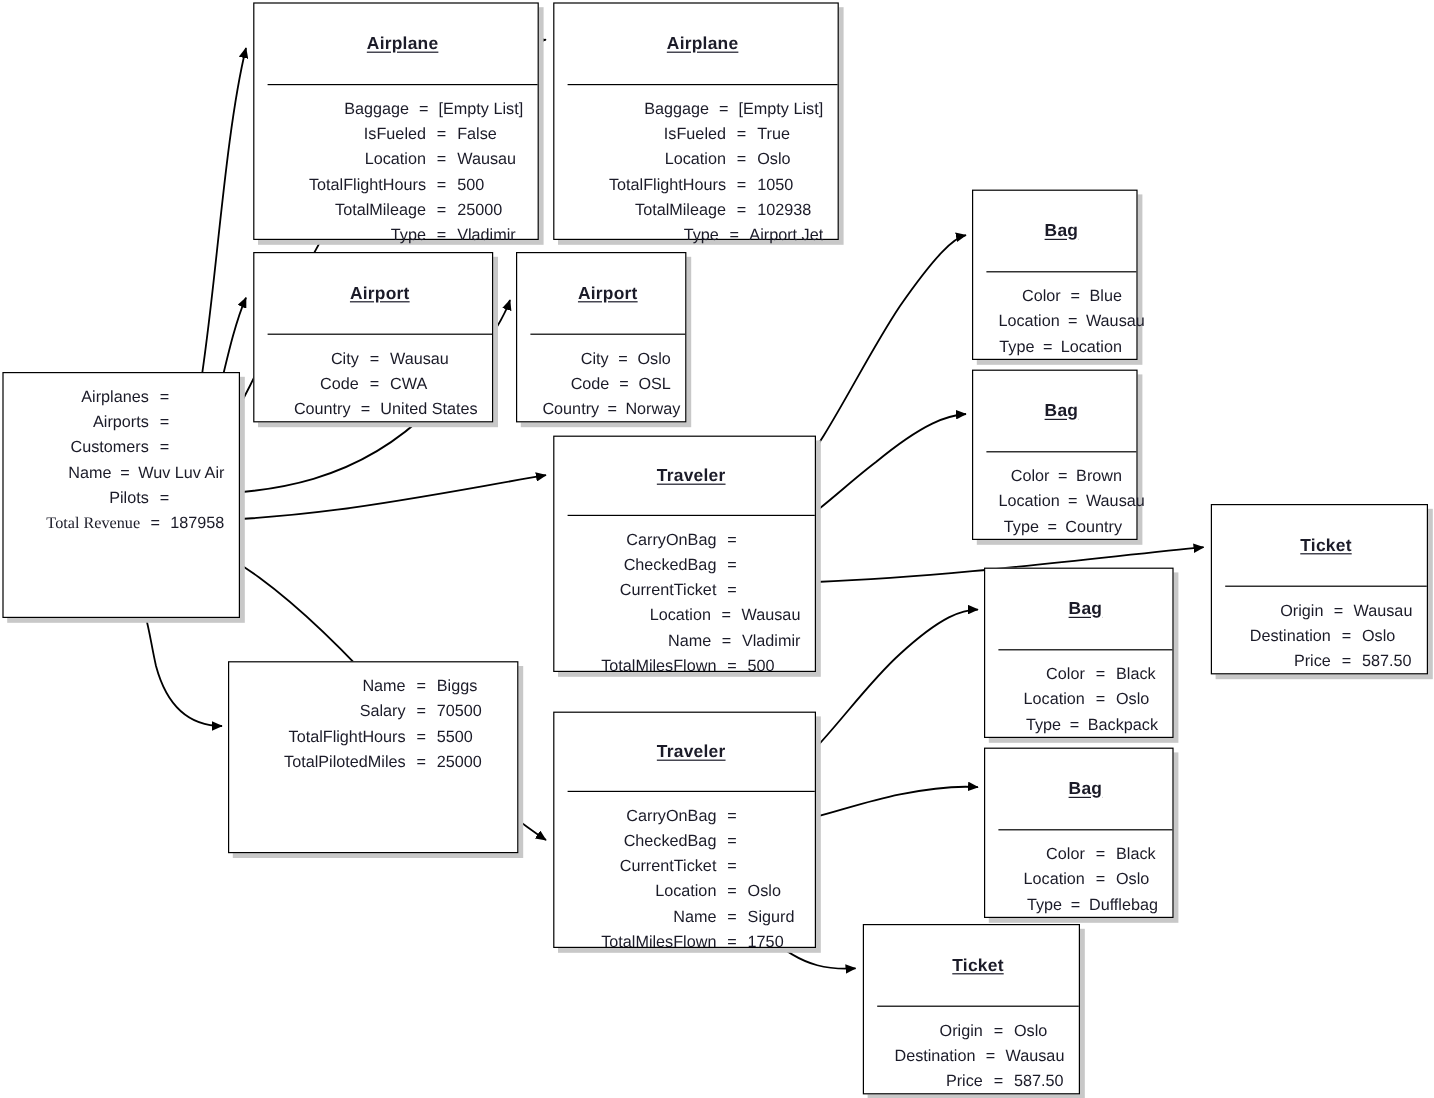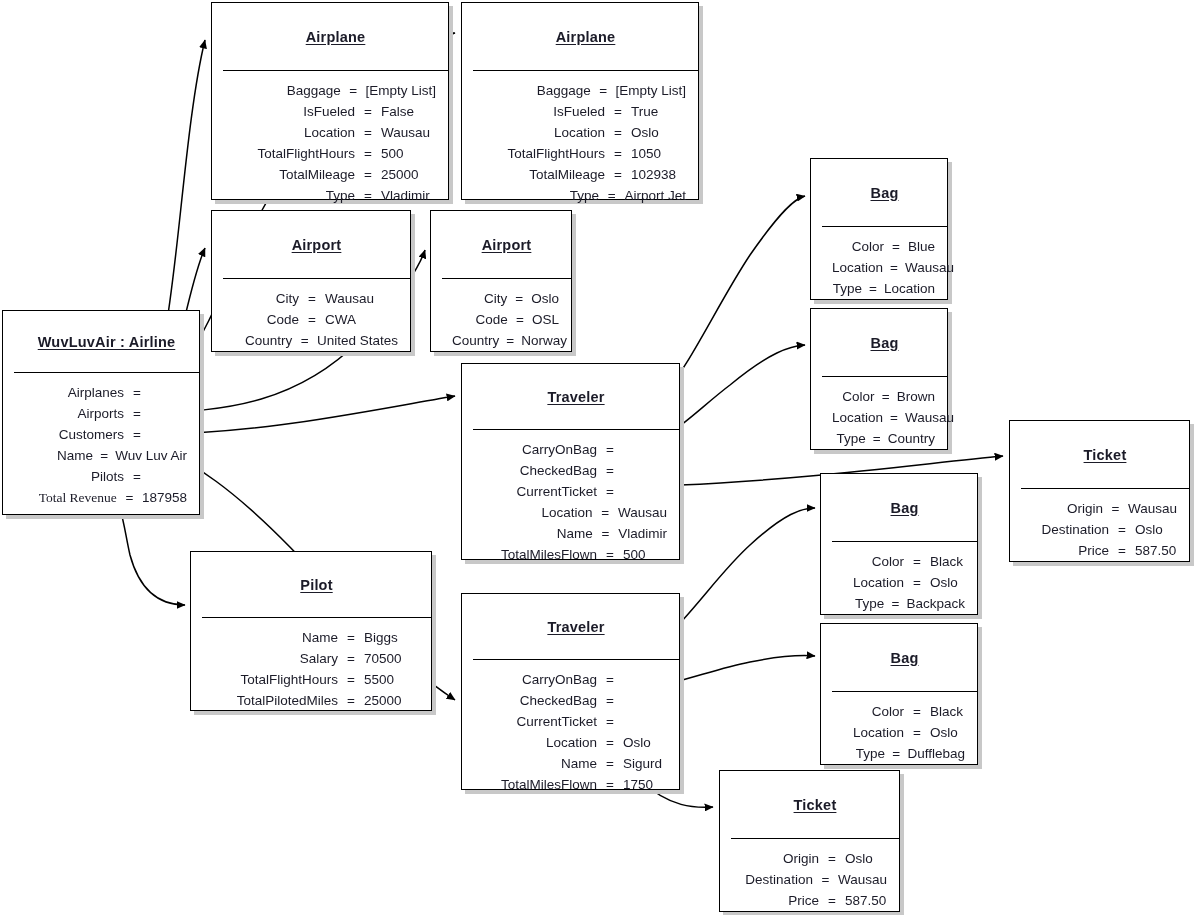--- a/index.html
+++ b/index.html
@@ -78,23 +78,20 @@
     padding-left: 7px;
     text-align: left;
   }
   .attr-val.empty { padding-left: 0; }
 </style>
 </head>
 <body>
 
 <div id="canvas">
     <div class="obj-box" style="left: 2px; top: 310px; width: 198px; height: 205px;">
-      <div class="obj-header" style="height: 62px;">
-        <div class="obj-title">WuvLuvAir : Airline</div>
-      </div>
       <div class="obj-body">
         <div class="attr-row">
           <span class="attr-key" style="width: 100px;">Airplanes</span>
           <span class="attr-eq">=</span>
           <span class="attr-val empty"></span>
         </div>
         <div class="attr-row">
           <span class="attr-key" style="width: 100px;">Airports</span>
           <span class="attr-eq">=</span>
           <span class="attr-val empty"></span>
@@ -307,23 +304,20 @@
           <span class="attr-val">Sigurd</span>
         </div>
         <div class="attr-row">
           <span class="attr-key" style="width: 114px;">TotalMilesFlown</span>
           <span class="attr-eq">=</span>
           <span class="attr-val">1750</span>
         </div>
       </div>
     </div>
     <div class="obj-box" style="left: 190px; top: 551px; width: 242px; height: 160px;">
-      <div class="obj-header" style="height: 66px;">
-        <div class="obj-title">Pilot</div>
-      </div>
       <div class="obj-body">
         <div class="attr-row">
           <span class="attr-key" style="width: 126px;">Name</span>
           <span class="attr-eq">=</span>
           <span class="attr-val">Biggs</span>
         </div>
         <div class="attr-row">
           <span class="attr-key" style="width: 126px;">Salary</span>
           <span class="attr-eq">=</span>
           <span class="attr-val">70500</span>

